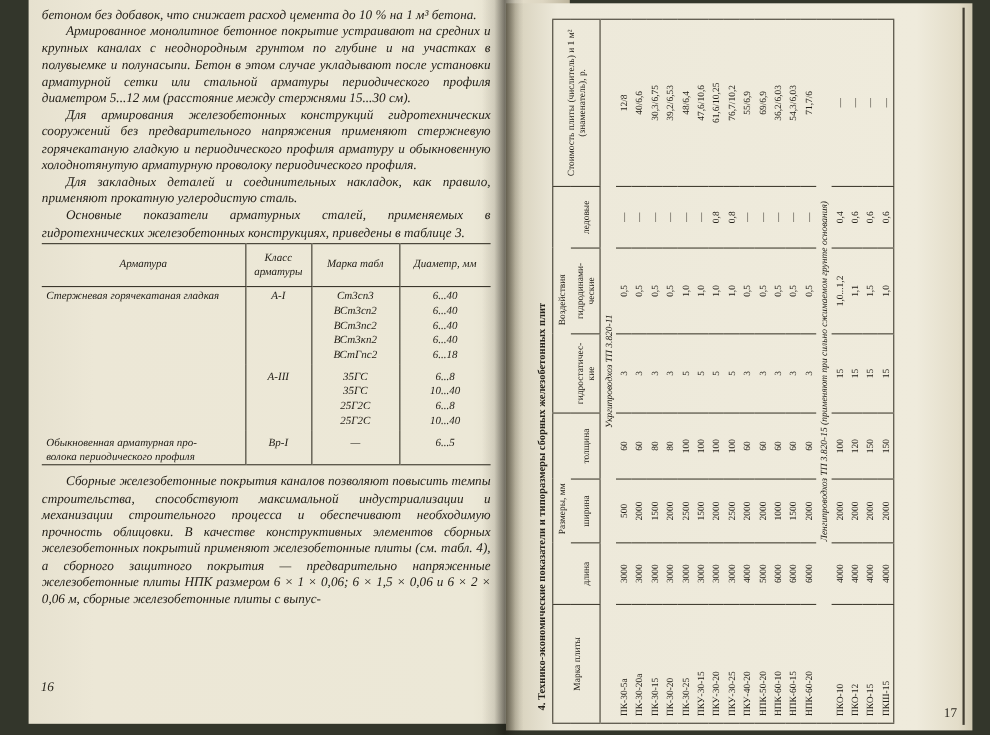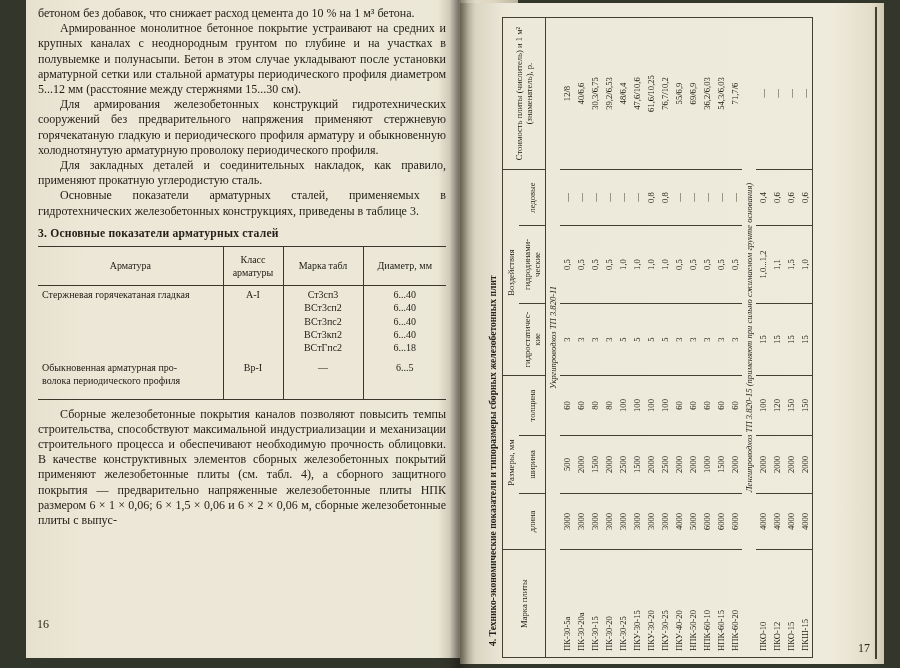--- a/index.html
+++ b/index.html
@@ -10,20 +10,21 @@
     font-family:"Liberation Serif", serif;
     color:#24211a;
   }
   .scan { position:absolute; inset:0; }
 
   
   .page { position:absolute; overflow:hidden; }
   .page-left {
     left:26px; top:0; width:492px; height:658px;
     background:linear-gradient(90deg,#e6e1cf 0%,#ece7d6 12%,#ece8d7 82%,#ddd6c2 95%,#bcb49c 100%);
+    font-style:italic;
   }
   .page-right {
     left:460px; top:3px; width:424px; height:661px;
     background:linear-gradient(90deg,#b3ab92 0%,#d9d3bf 3%,#ede9da 11%,#efebdc 88%,#e3ddc9 97%,#cfc8b1 100%);
   }
   .spine {
     position:absolute; left:438px; top:0; width:38px; height:668px;
     background:linear-gradient(90deg,rgba(30,28,20,0) 0%,rgba(30,28,20,.12) 30%,rgba(25,23,16,.55) 55%,rgba(30,28,20,.15) 80%,rgba(30,28,20,0) 100%);
     pointer-events:none;
   }
@@ -57,21 +58,21 @@
   }
   .t3 th {
     font-weight:normal; text-align:center; vertical-align:middle;
     padding:6px 3px; border-bottom:1px solid #3b372c;
   }
   .t3 td { vertical-align:top; padding:2px 4px; }
   .t3 tr > *:not(:first-child) { border-left:1px solid #3b372c; }
   .t3 .ctr { text-align:center;margin-top:42px; }
   .t3 .arm { white-space:pre-line; }
   .t3 tr.gap > td { padding-top:5px; }
-  .t3 tr.last > td { padding-bottom:11px; }
+  .t3 tr.last > td { padding-bottom:0; }
 
   
   .rp-rot-outer { position:absolute; left:27px; top:5px; width:378px; height:652px; }
   .rp-rot-inner {
     width:650px; height:378px;
     transform-origin:0 0;
     transform:rotate(-90deg) translateX(-650px);
   }
   .t4-caption { font-size:9.6px; font-weight:bold; padding-left:12px; margin-bottom:4px; }
   table.t4 {
@@ -97,21 +98,20 @@
 <div class="scan">
 
   <div class="page page-left">
     <div class="lp-content">
       <p class="body-text no-indent">бетоном без добавок, что снижает расход цемента до 10 % на 1 м³ бетона.</p>
       <p class="body-text">Армированное монолитное бетонное покрытие устраивают на средних и крупных каналах с неоднородным грунтом по глубине и на участках в полувыемке и полунасыпи. Бетон в этом случае укладывают после установки арматурной сетки или стальной арматуры периодического профиля диаметром 5...12 мм (расстояние между стержнями 15...30 см).</p>
       <p class="body-text">Для армирования железобетонных конструкций гидротехнических сооружений без предварительного напряжения применяют стержневую горячекатаную гладкую и периодического профиля арматуру и обыкновенную холоднотянутую арматурную проволоку периодического профиля.</p>
       <p class="body-text">Для закладных деталей и соединительных накладок, как правило, применяют прокатную углеродистую сталь.</p>
       <p class="body-text">Основные показатели арматурных сталей, применяемых в гидротехнических железобетонных конструкциях, приведены в таблице 3.</p>
 
-      <div class="section-heading">3. Основные показатели арматурных сталей</div>
 
       <table class="t3">
         <colgroup>
             <col style="width:185px">
             <col style="width:60px">
             <col style="width:80px">
             <col style="width:83px">
           </colgroup>
         <thead>
           <tr>
@@ -133,20 +133,36 @@
               <div>ВСтГпс2</div>
             </td>
             <td class="ctr">
               <div>6...40</div>
               <div>6...40</div>
               <div>6...40</div>
               <div>6...40</div>
               <div>6...18</div>
             </td>
           </tr>
+          <tr class="gap">
+            <td class="arm"></td>
+            <td class="ctr">А-III</td>
+            <td class="ctr">
+              <div>35ГС</div>
+              <div>35ГС</div>
+              <div>25Г2С</div>
+              <div>25Г2С</div>
+            </td>
+            <td class="ctr">
+              <div>6...8</div>
+              <div>10...40</div>
+              <div>6...8</div>
+              <div>10...40</div>
+            </td>
+          </tr>
           <tr class="gap last">
             <td class="arm">Обыкновенная арматурная про-
 волока периодического профиля</td>
             <td class="ctr">Вр-I</td>
             <td class="ctr">
               <div>—</div>
             </td>
             <td class="ctr">
               <div>6...5</div>
             </td>

